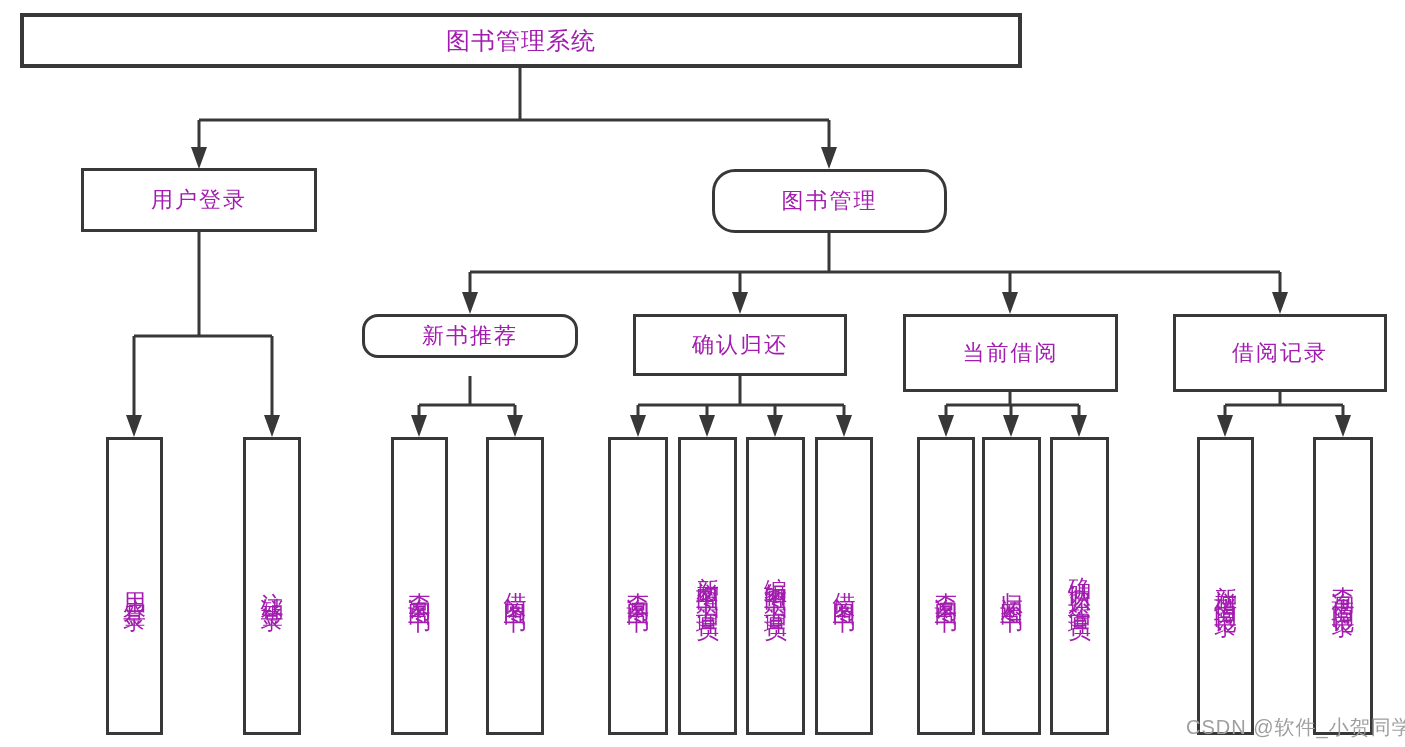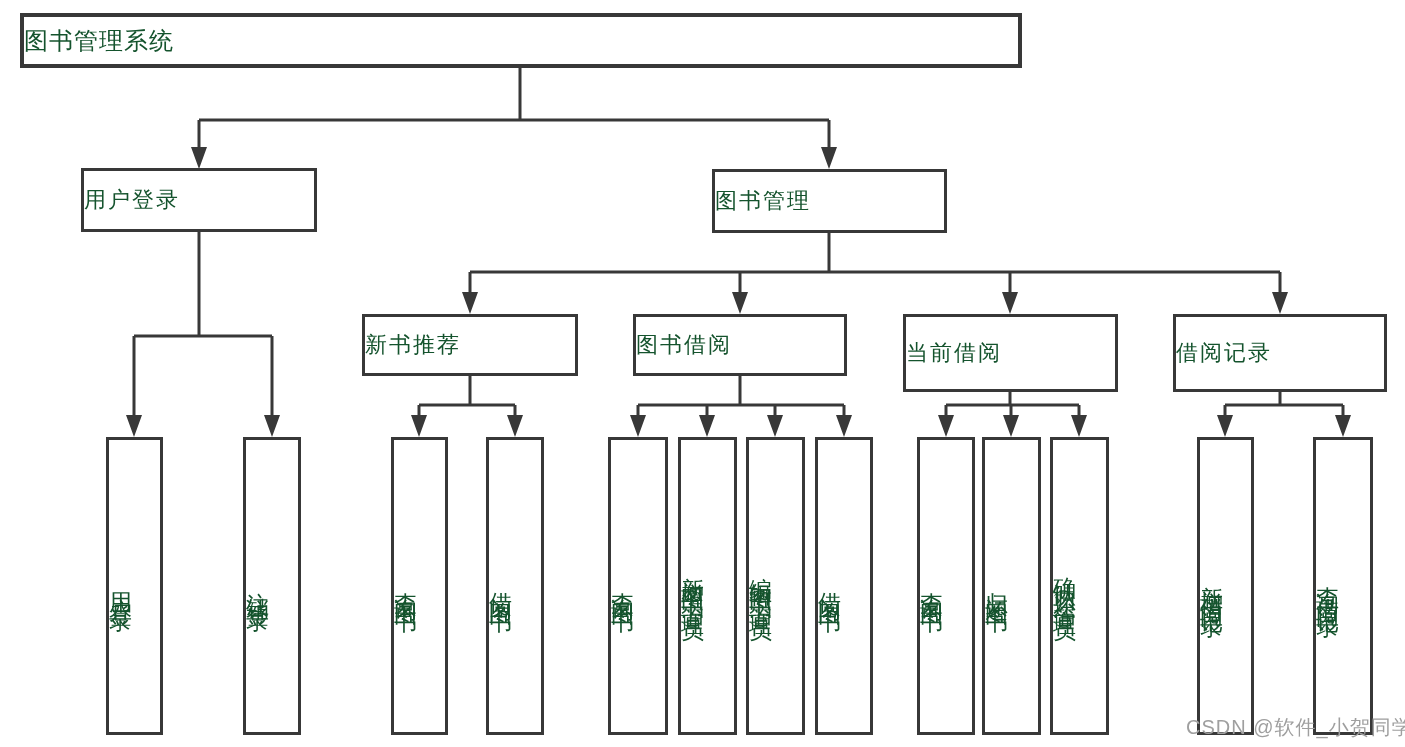--- a/index.html
+++ b/index.html
@@ -10,21 +10,22 @@
     font-family:"Liberation Sans","DejaVu Sans",sans-serif;
     overflow:hidden;
   }
   .box{
     position:absolute;
     box-sizing:border-box;
     border:3px solid #383838;
     background:#fff;
     display:flex;
     align-items:center;
-    color:#14532d;
+    justify-content:center;
+    color:#a21caf;
     z-index:2;
   }
   .box.title{border-width:4px;}
   .box.title .htext{font-size:24px;letter-spacing:1px;}
   .htext{font-size:22px;letter-spacing:2px;white-space:nowrap;}
   .vtext{
     writing-mode:vertical-rl;
     text-orientation:mixed;
     font-size:23px;
     letter-spacing:6px;
@@ -87,29 +88,29 @@
       M1335,415 L1351,415 L1343,437 Z"></path>
   </svg>
 
   <div class="box title" style="left:20px;top:13px;width:1002px;height:55px;">
     <span class="htext">图书管理系统</span>
   </div>
 
   <div class="box" style="left:81px;top:168px;width:236px;height:64px;">
     <span class="htext">用户登录</span>
   </div>
-  <div class="box" style="left:712px;top:169px;width:235px;height:64px;">
+  <div class="box" style="left:712px;top:169px;width:235px;height:64px;border-radius:23px;">
     <span class="htext">图书管理</span>
   </div>
 
-  <div class="box" style="left:362px;top:314px;width:216px;height:62px;">
+  <div class="box" style="left:362px;top:314px;width:216px;height:44px;border-radius:16px;">
     <span class="htext">新书推荐</span>
   </div>
   <div class="box" style="left:633px;top:314px;width:214px;height:62px;">
-    <span class="htext">图书借阅</span>
+    <span class="htext">确认归还</span>
   </div>
   <div class="box" style="left:903px;top:314px;width:215px;height:78px;">
     <span class="htext">当前借阅</span>
   </div>
   <div class="box" style="left:1173px;top:314px;width:214px;height:78px;">
     <span class="htext">借阅记录</span>
   </div>
 
   <div class="box" style="left:106px;top:437px;width:57px;height:298px;">
     <span class="vtext">用户登录</span>

